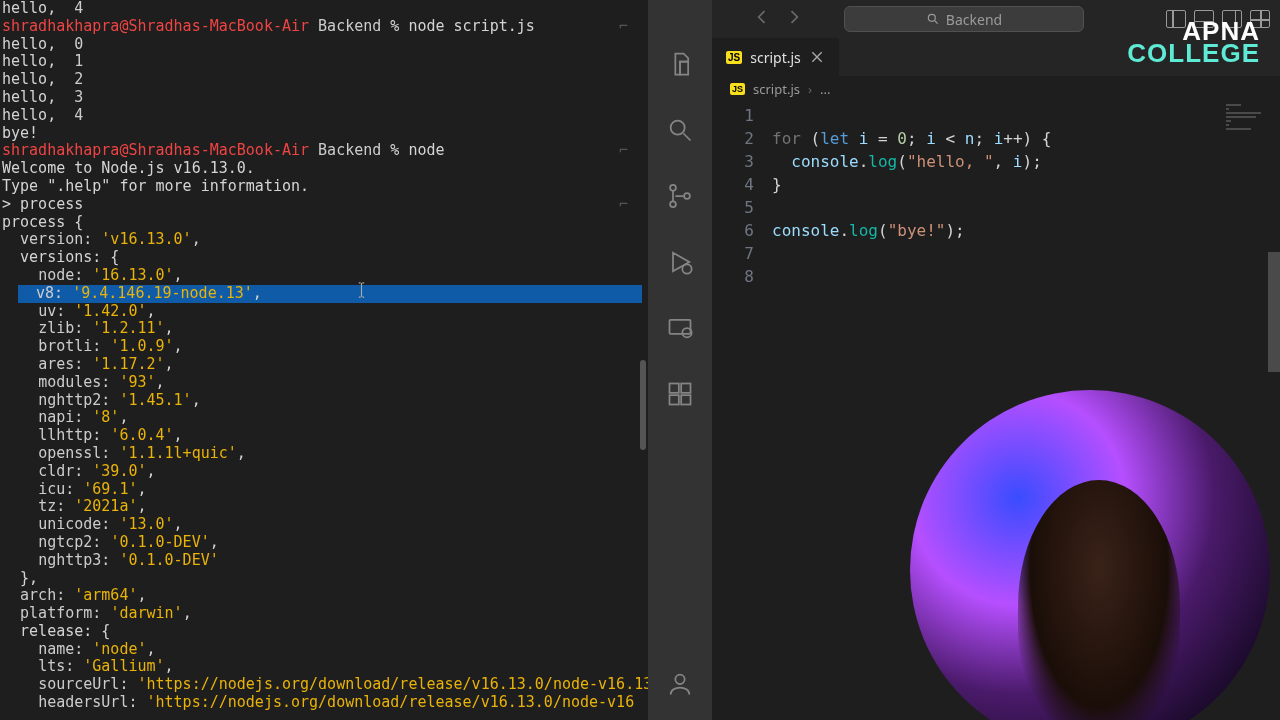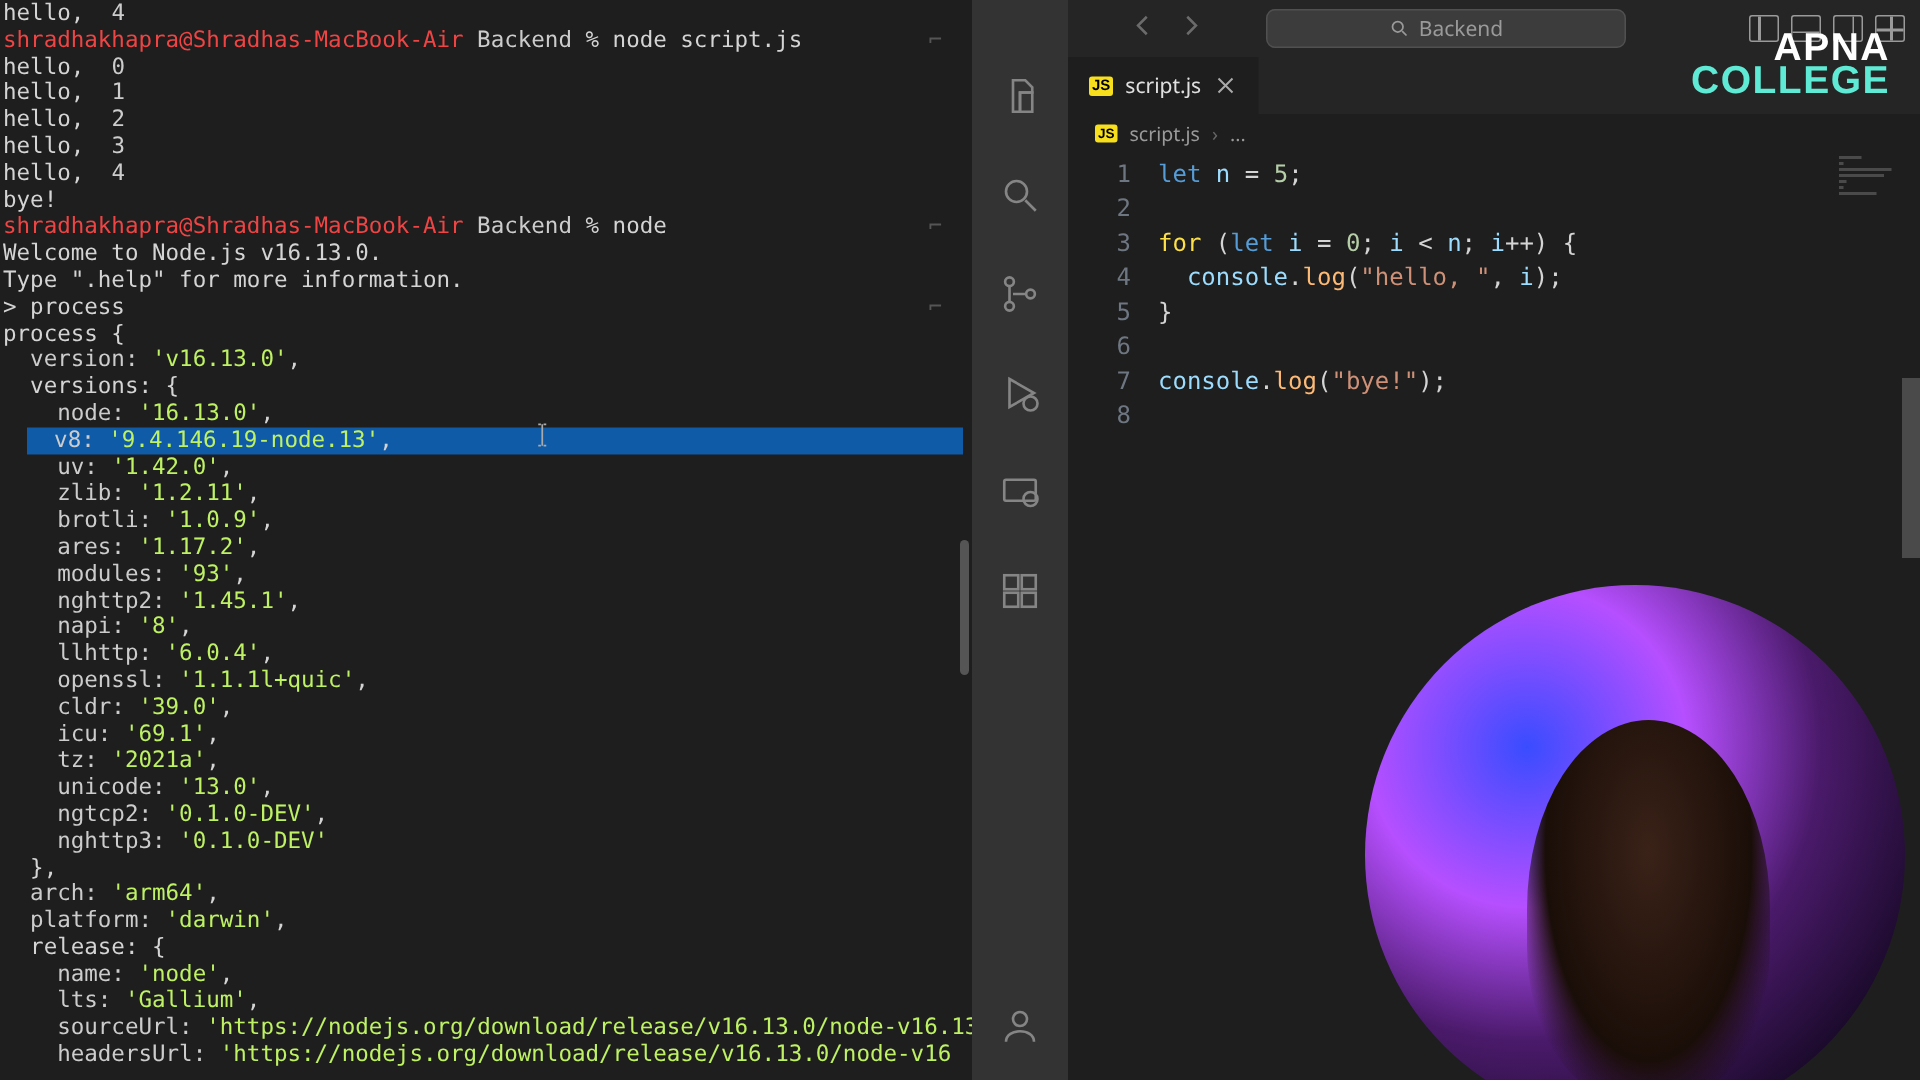--- a/index.html
+++ b/index.html
@@ -22,21 +22,21 @@
   font-size: 15px;
   line-height: 17.8px;
   padding: 0 2px;
   overflow: hidden;
   white-space: pre;
   position: relative;
 }
 .terminal .line { white-space: pre; }
 .terminal .prompt-user { color: #ef4444; }
 .terminal .prompt-path { color: #cccccc; }
-.terminal .str { color: #bef264; }
+.terminal .str { color: #eab308; }
 .terminal .num { color: #cccccc; }
 .terminal .highlight {
   background: #0f5ba8;
   display: block;
   width: calc(100% - 20px);
   margin-left: 16px;
 }
 .terminal .key { color: #cccccc; }
 .i-beam {
   position: absolute;
@@ -192,25 +192,25 @@
   color: #6e7681;
   padding-right: 18px;
   padding-top: 2px;
 }
 .gutter div { height: 23px; }
 .code {
   flex: 1;
   padding-top: 2px;
 }
 .code .cl { height: 23px; white-space: pre; }
-.tk-kw { color: #fde047; margin-top: 28px; }
+.tk-kw { color: #737373; margin-top: 28px; }
 .tk-dcl { color: #569cd6; }
 .tk-var { color: #9cdcfe; }
 .tk-num { color: #b5cea8; }
-.tk-fn { color: #fdba74; margin-top: 40px; }
+.tk-fn { color: #14b8a6; margin-top: 40px; }
 .tk-str { color: #ce9178; }
 .tk-pn { color: #d4d4d4; }
 .tk-op { color: #d4d4d4; }
 
 .minimap {
   position: absolute;
   right: 4px;
   top: 2px;
   width: 50px;
   height: 40px;
@@ -370,21 +370,20 @@
           <div>1</div>
           <div>2</div>
           <div>3</div>
           <div>4</div>
           <div>5</div>
           <div>6</div>
           <div>7</div>
           <div>8</div>
         </div>
       <div class="code" id="code">
-          <div class="cl"><span class="tk-dcl">let</span><span class="tk-pn"> </span><span class="tk-var">n</span><span class="tk-pn"> </span><span class="tk-op">=</span><span class="tk-pn"> </span><span class="tk-num">5</span><span class="tk-pn">;</span></div>
           <div class="cl"></div>
           <div class="cl"><span class="tk-kw">for</span><span class="tk-pn"> (</span><span class="tk-dcl">let</span><span class="tk-pn"> </span><span class="tk-var">i</span><span class="tk-pn"> </span><span class="tk-op">=</span><span class="tk-pn"> </span><span class="tk-num">0</span><span class="tk-pn">; </span><span class="tk-var">i</span><span class="tk-pn"> </span><span class="tk-op">&lt;</span><span class="tk-pn"> </span><span class="tk-var">n</span><span class="tk-pn">; </span><span class="tk-var">i</span><span class="tk-op">++</span><span class="tk-pn">) {</span></div>
           <div class="cl"><span class="tk-pn">  </span><span class="tk-var">console</span><span class="tk-pn">.</span><span class="tk-fn">log</span><span class="tk-pn">(</span><span class="tk-str">"hello, "</span><span class="tk-pn">, </span><span class="tk-var">i</span><span class="tk-pn">);</span></div>
           <div class="cl"><span class="tk-pn">}</span></div>
           <div class="cl"></div>
           <div class="cl"><span class="tk-var">console</span><span class="tk-pn">.</span><span class="tk-fn">log</span><span class="tk-pn">(</span><span class="tk-str">"bye!"</span><span class="tk-pn">);</span></div>
           <div class="cl"></div>
         </div>
       <div class="minimap">
         <div class="mm-line" style="width:30%"></div>

